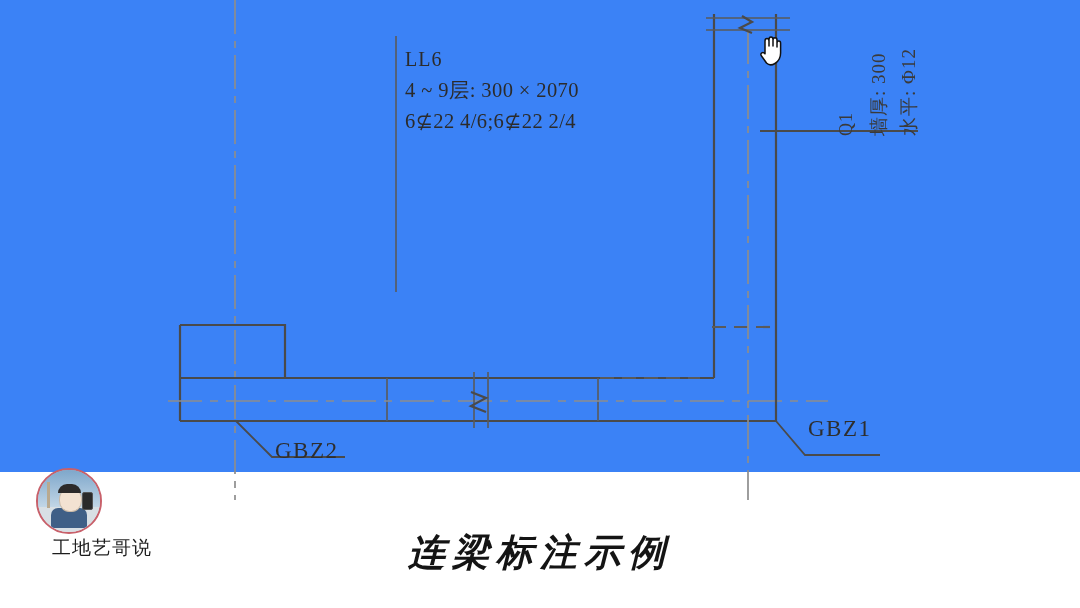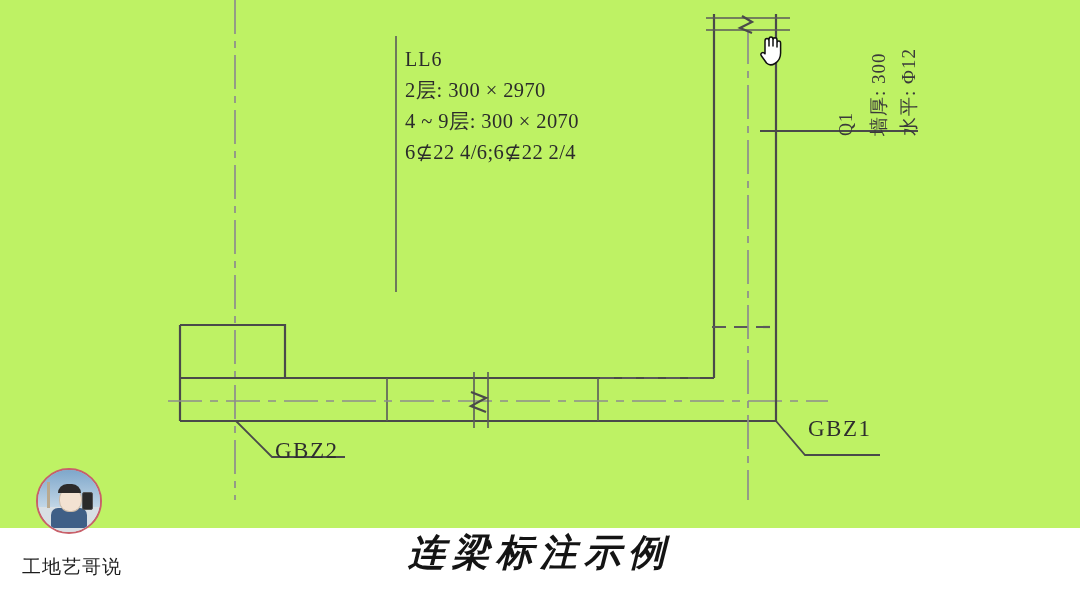--- a/index.html
+++ b/index.html
@@ -5,22 +5,22 @@
   html,body{margin:0;padding:0;}
   body{
     width:1080px;height:608px;
     background:#ffffff;
     font-family:"Liberation Serif", serif;
     overflow:hidden;
     position:relative;
   }
   #stage{
     position:absolute;inset:0;
-    width:1080px;height:528px;
-    background:#bef264;
+    width:1080px;height:472px;
+    background:#3b82f6;
   }
   #drawing{position:absolute;left:0;top:0;width:1080px;height:608px;}
 
   
   .spec-block{
     position:absolute;
     left:405px;top:44px;
     width:290px;
     color:#2b2b2b;
     font-family:"Liberation Serif", serif;
@@ -94,22 +94,22 @@
   .brand .av-head{position:absolute;left:50%;top:17px;width:21px;height:23px;
      margin-left:-10px;border-radius:50% 50% 45% 45%;background:#f3e2d2;border:1px solid #cbbba8;}
   .brand .av-hair{position:absolute;left:50%;top:14px;width:23px;height:9px;
      margin-left:-11px;border-radius:11px 11px 0 0;background:#2c2a2a;}
   .brand .av-body{position:absolute;left:50%;bottom:4px;width:36px;height:20px;
      margin-left:-18px;border-radius:7px 7px 0 0;background:#3f5f86;}
   .brand .av-phone{position:absolute;right:7px;top:22px;width:9px;height:16px;
      border-radius:2px;background:#2a2a2a;border:1px solid #555;}
   .brand .av-pole{position:absolute;left:9px;top:12px;width:3px;height:26px;background:#b9a98f;}
   .brand .brand-name{
-    margin-top:20px;
-    text-align:left;
+    margin-top:1px;
+    text-align:right;
     font-family:"DejaVu Sans", sans-serif;
     font-size:19px;
     letter-spacing:1px;
     color:#1d1d1d;
   }
 
   
   .cursor-hand{
     position:absolute;
     left:757px;top:33px;
@@ -203,21 +203,20 @@
     </g>
 
     <g>
       <path class="leader" d="M776,421 L805,455 L880,455"></path>
     </g>
 
   </svg>
 
   <div class="spec-block">
     <span class="ln ln-title">LL6</span>
-    <span class="ln">2层: 300 × 2970</span>
     <span class="ln">4 ~ 9层: 300 × 2070</span>
     <span class="ln">6⊈22  4/6;6⊈22  2/4</span>
   </div>
 
   <div class="vlabel" id="lbl-q1">Q1</div>
   <div class="vlabel" id="lbl-wall">墙厚: 300</div>
   <div class="vlabel" id="lbl-horiz">水平: Φ12</div>
 
   <div class="gbz" id="gbz2">GBZ2</div>
   <div class="gbz" id="gbz1">GBZ1</div>

